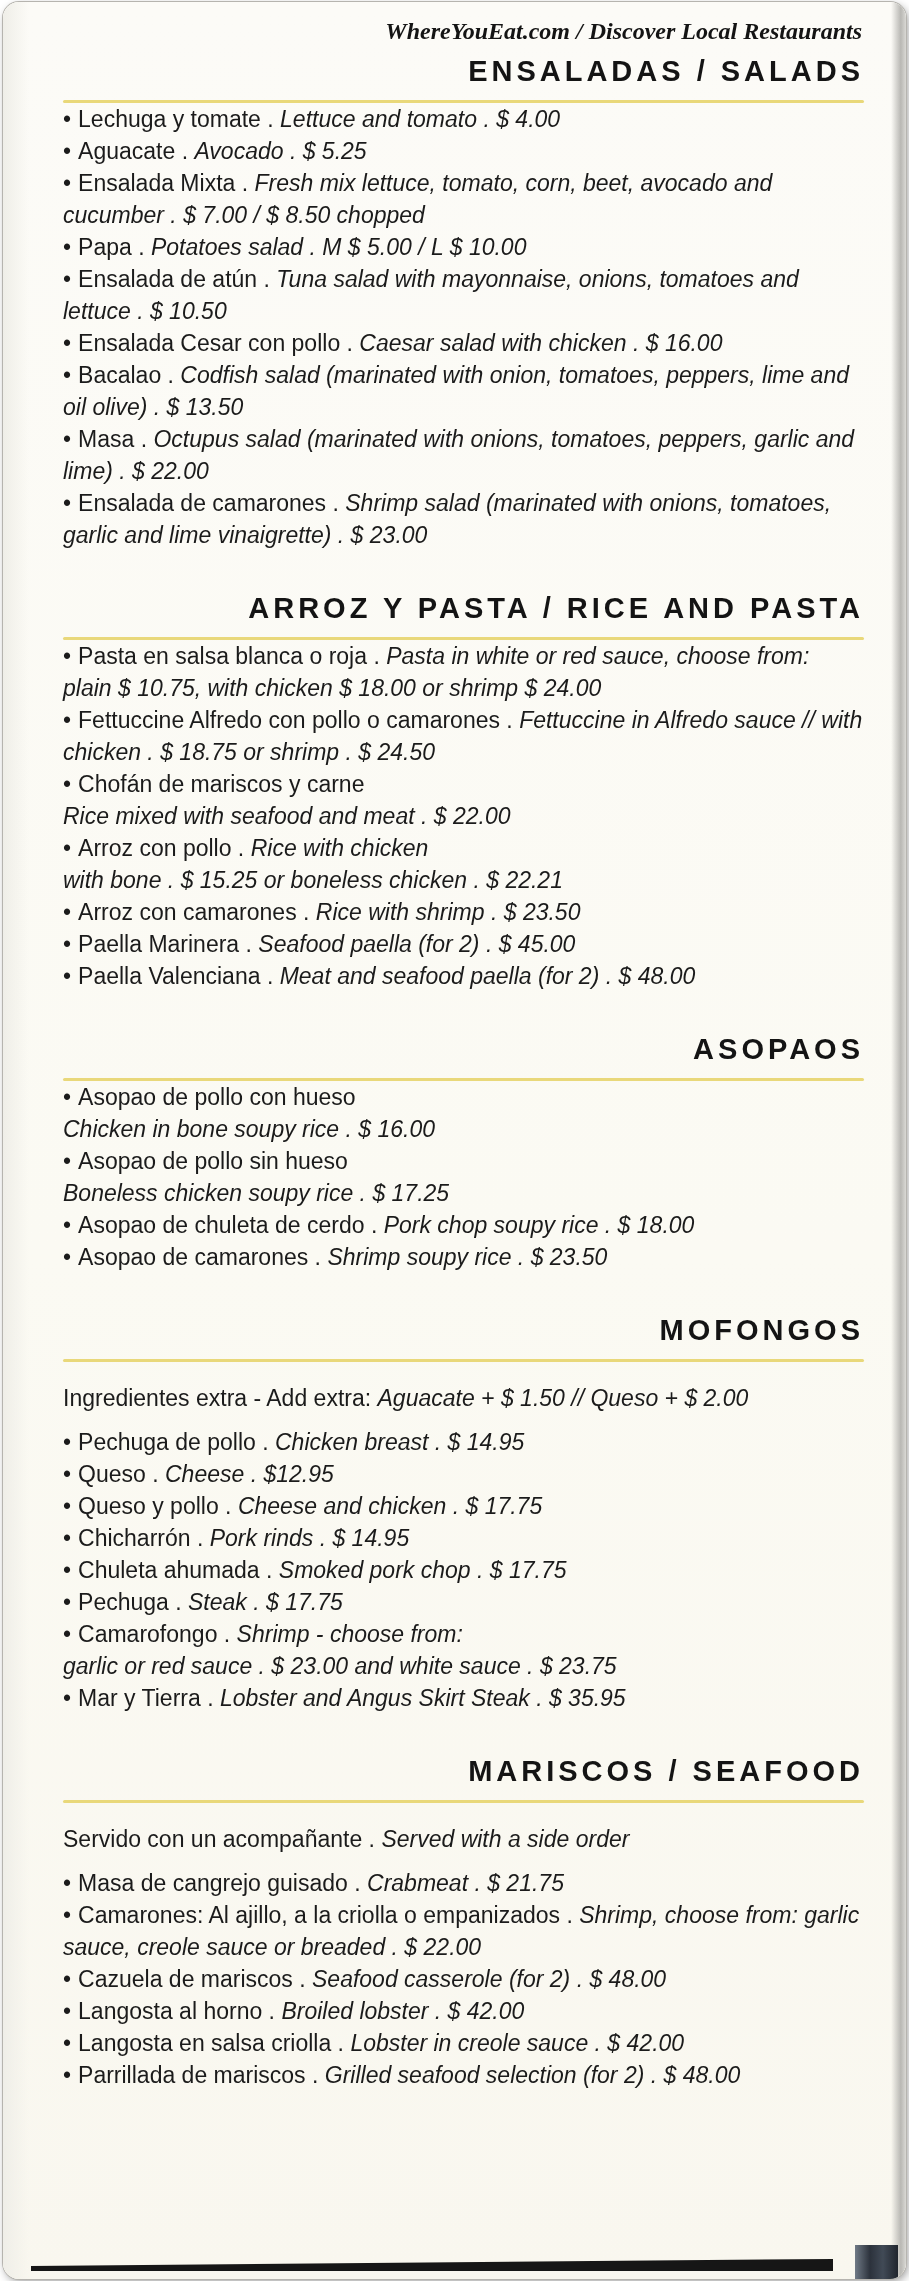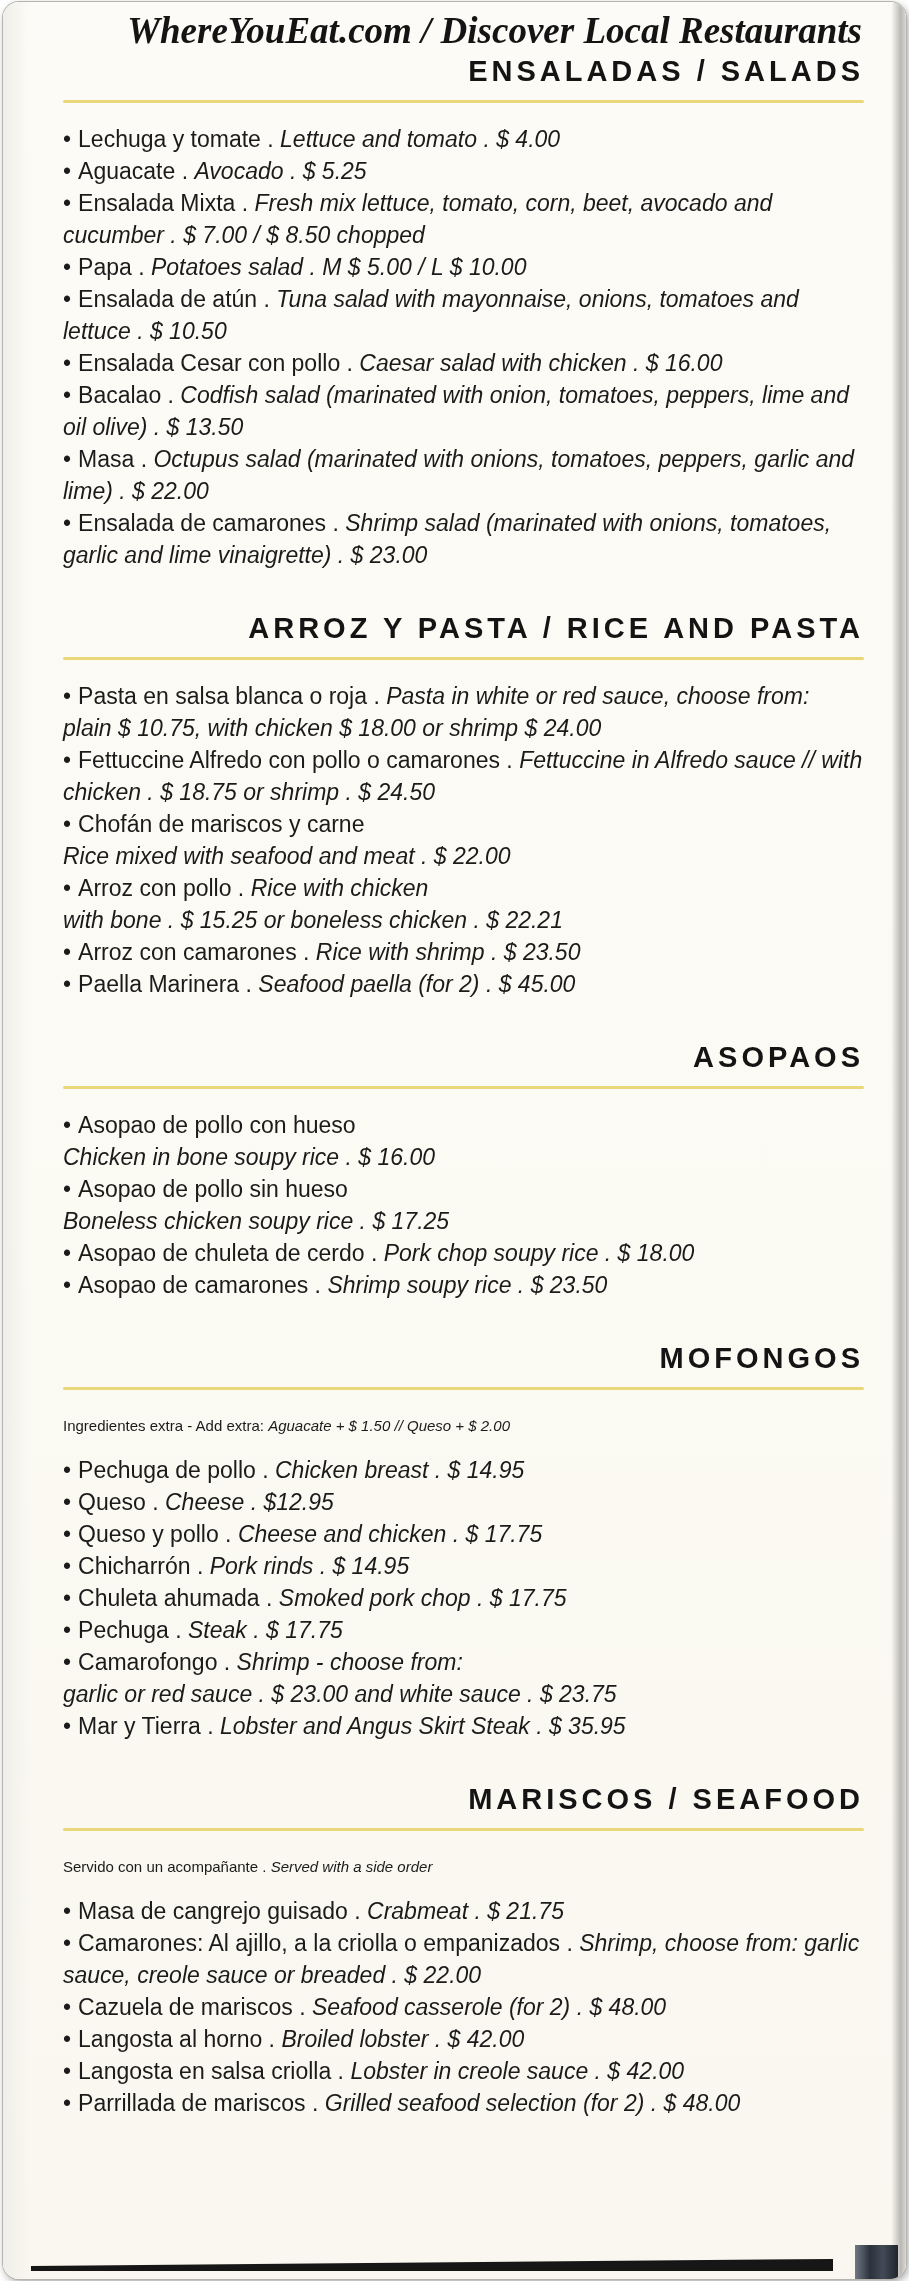--- a/index.html
+++ b/index.html
@@ -13,29 +13,29 @@
   .edge-left{position:absolute;left:0;top:0;bottom:0;width:26px;pointer-events:none;
          background:linear-gradient(to right,#efeee8,rgba(255,255,255,0));}
   .edge-right{position:absolute;right:0;top:0;bottom:0;width:15px;pointer-events:none;
          background:linear-gradient(to right,rgba(0,0,0,0),#b9b8b4 65%,#d9d8d4);}
   .scan-bar{position:absolute;left:28px;bottom:8px;width:802px;height:12px;background:#161616;
          clip-path:polygon(0 58%,100% 0,100% 100%,0 100%);}
   .corner-chip{position:absolute;right:8px;bottom:0;width:43px;height:34px;
          background:linear-gradient(to right,#707a86,#2c323c 35%,#414a56 65%,#20252d);}
   .content{position:absolute;left:60px;top:12px;width:801px;}
   .site-credit{font-family:"Liberation Serif","DejaVu Serif",serif;font-style:italic;
-         font-weight:700;font-size:37px;line-height:34px;color:#141414;
+         font-weight:700;font-size:24px;line-height:34px;color:#141414;
          text-align:right;padding-right:2px;}
   .menu-section{margin-top:40px;}
   .menu-section:first-of-type{margin-top:6px;}
   .section-title{margin:0;font-size:29px;line-height:34px;font-weight:700;
          letter-spacing:4px;color:#141414;text-align:right;}
   .rule{height:3px;background:#e9d87a;margin-top:12px;border-radius:2px;}
-  .note{margin:20px 0 0 0;font-size:15px;line-height:32px;color:#1b1b1b;}
-  .items{margin-top:20px;}
+  .note{margin:20px 0 0 0;font-size:23px;line-height:32px;color:#1b1b1b;}
+  .items{}
   .note + .items{margin-top:12px;}
   .item{font-size:23px;line-height:32px;color:#1b1b1b;}
   .bullet{padding-right:7px;}
   .it{font-style:italic;}
   .ro{font-style:normal;}
 </style>
 </head>
 <body>
 
 <div class="stage">
@@ -62,20 +62,21 @@
             <section class="menu-section">
               <h2 class="section-title">ARROZ Y PASTA / RICE AND PASTA</h2>
               <div class="rule"></div>
               <div class="items">
                 <div class="item"><span class="bullet">•</span><span class="ro">Pasta en salsa blanca o roja . </span><span class="it">Pasta in white or red sauce, choose from: plain $ 10.75, with chicken $ 18.00 or shrimp $ 24.00</span></div>
                 <div class="item"><span class="bullet">•</span><span class="ro">Fettuccine Alfredo con pollo o camarones . </span><span class="it">Fettuccine in Alfredo sauce // with chicken . $ 18.75 or shrimp . $ 24.50</span></div>
                 <div class="item"><span class="bullet">•</span><span class="ro">Chofán de mariscos y carne</span><br><span class="it">Rice mixed with seafood and meat . $ 22.00</span></div>
                 <div class="item"><span class="bullet">•</span><span class="ro">Arroz con pollo . </span><span class="it">Rice with chicken</span><br><span class="it">with bone . $ 15.25 or boneless chicken . $ 22.21</span></div>
                 <div class="item"><span class="bullet">•</span><span class="ro">Arroz con camarones . </span><span class="it">Rice with shrimp . $ 23.50</span></div>
                 <div class="item"><span class="bullet">•</span><span class="ro">Paella Marinera . </span><span class="it">Seafood paella (for 2) . $ 45.00</span></div>
+                <div class="item"><span class="bullet">•</span><span class="ro">Paella Valenciana . </span><span class="it">Meat and seafood paella (for 2) . $ 48.00</span></div>
               </div>
             </section>
             <section class="menu-section">
               <h2 class="section-title">ASOPAOS</h2>
               <div class="rule"></div>
               <div class="items">
                 <div class="item"><span class="bullet">•</span><span class="ro">Asopao de pollo con hueso</span><br><span class="it">Chicken in bone soupy rice . $ 16.00</span></div>
                 <div class="item"><span class="bullet">•</span><span class="ro">Asopao de pollo sin hueso</span><br><span class="it">Boneless chicken soupy rice . $ 17.25</span></div>
                 <div class="item"><span class="bullet">•</span><span class="ro">Asopao de chuleta de cerdo . </span><span class="it">Pork chop soupy rice . $ 18.00</span></div>
                 <div class="item"><span class="bullet">•</span><span class="ro">Asopao de camarones . </span><span class="it">Shrimp soupy rice . $ 23.50</span></div>

